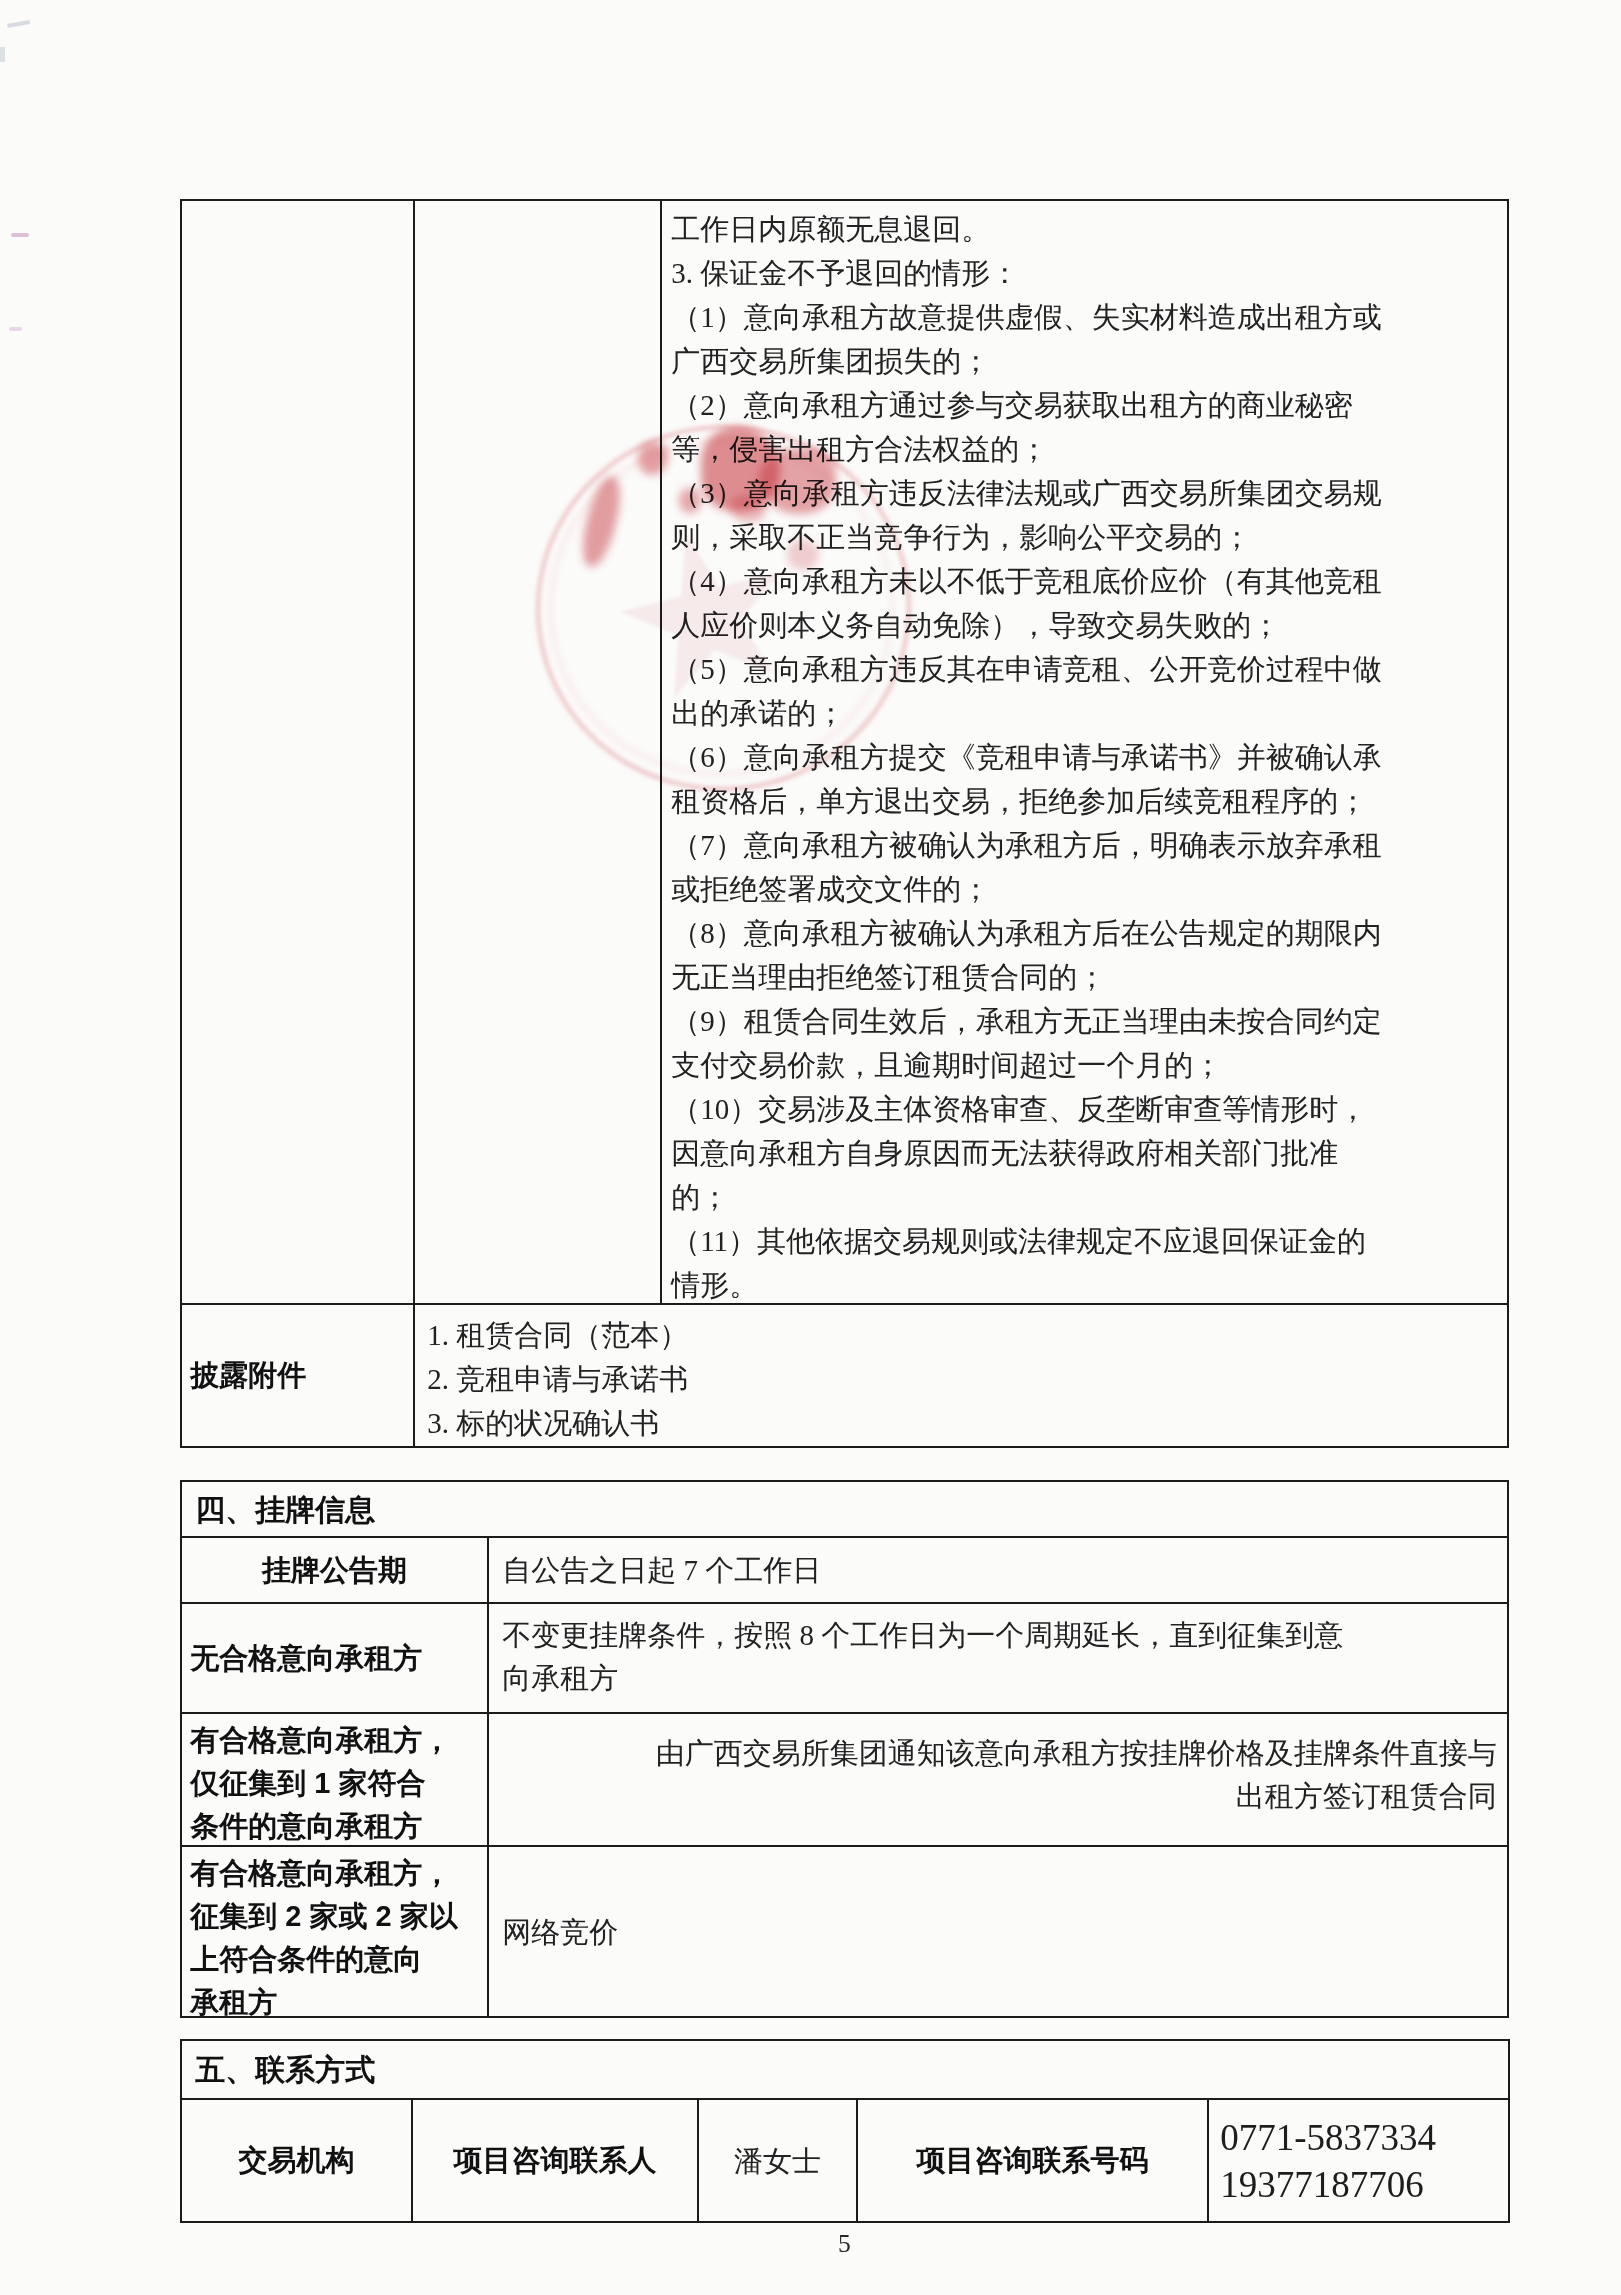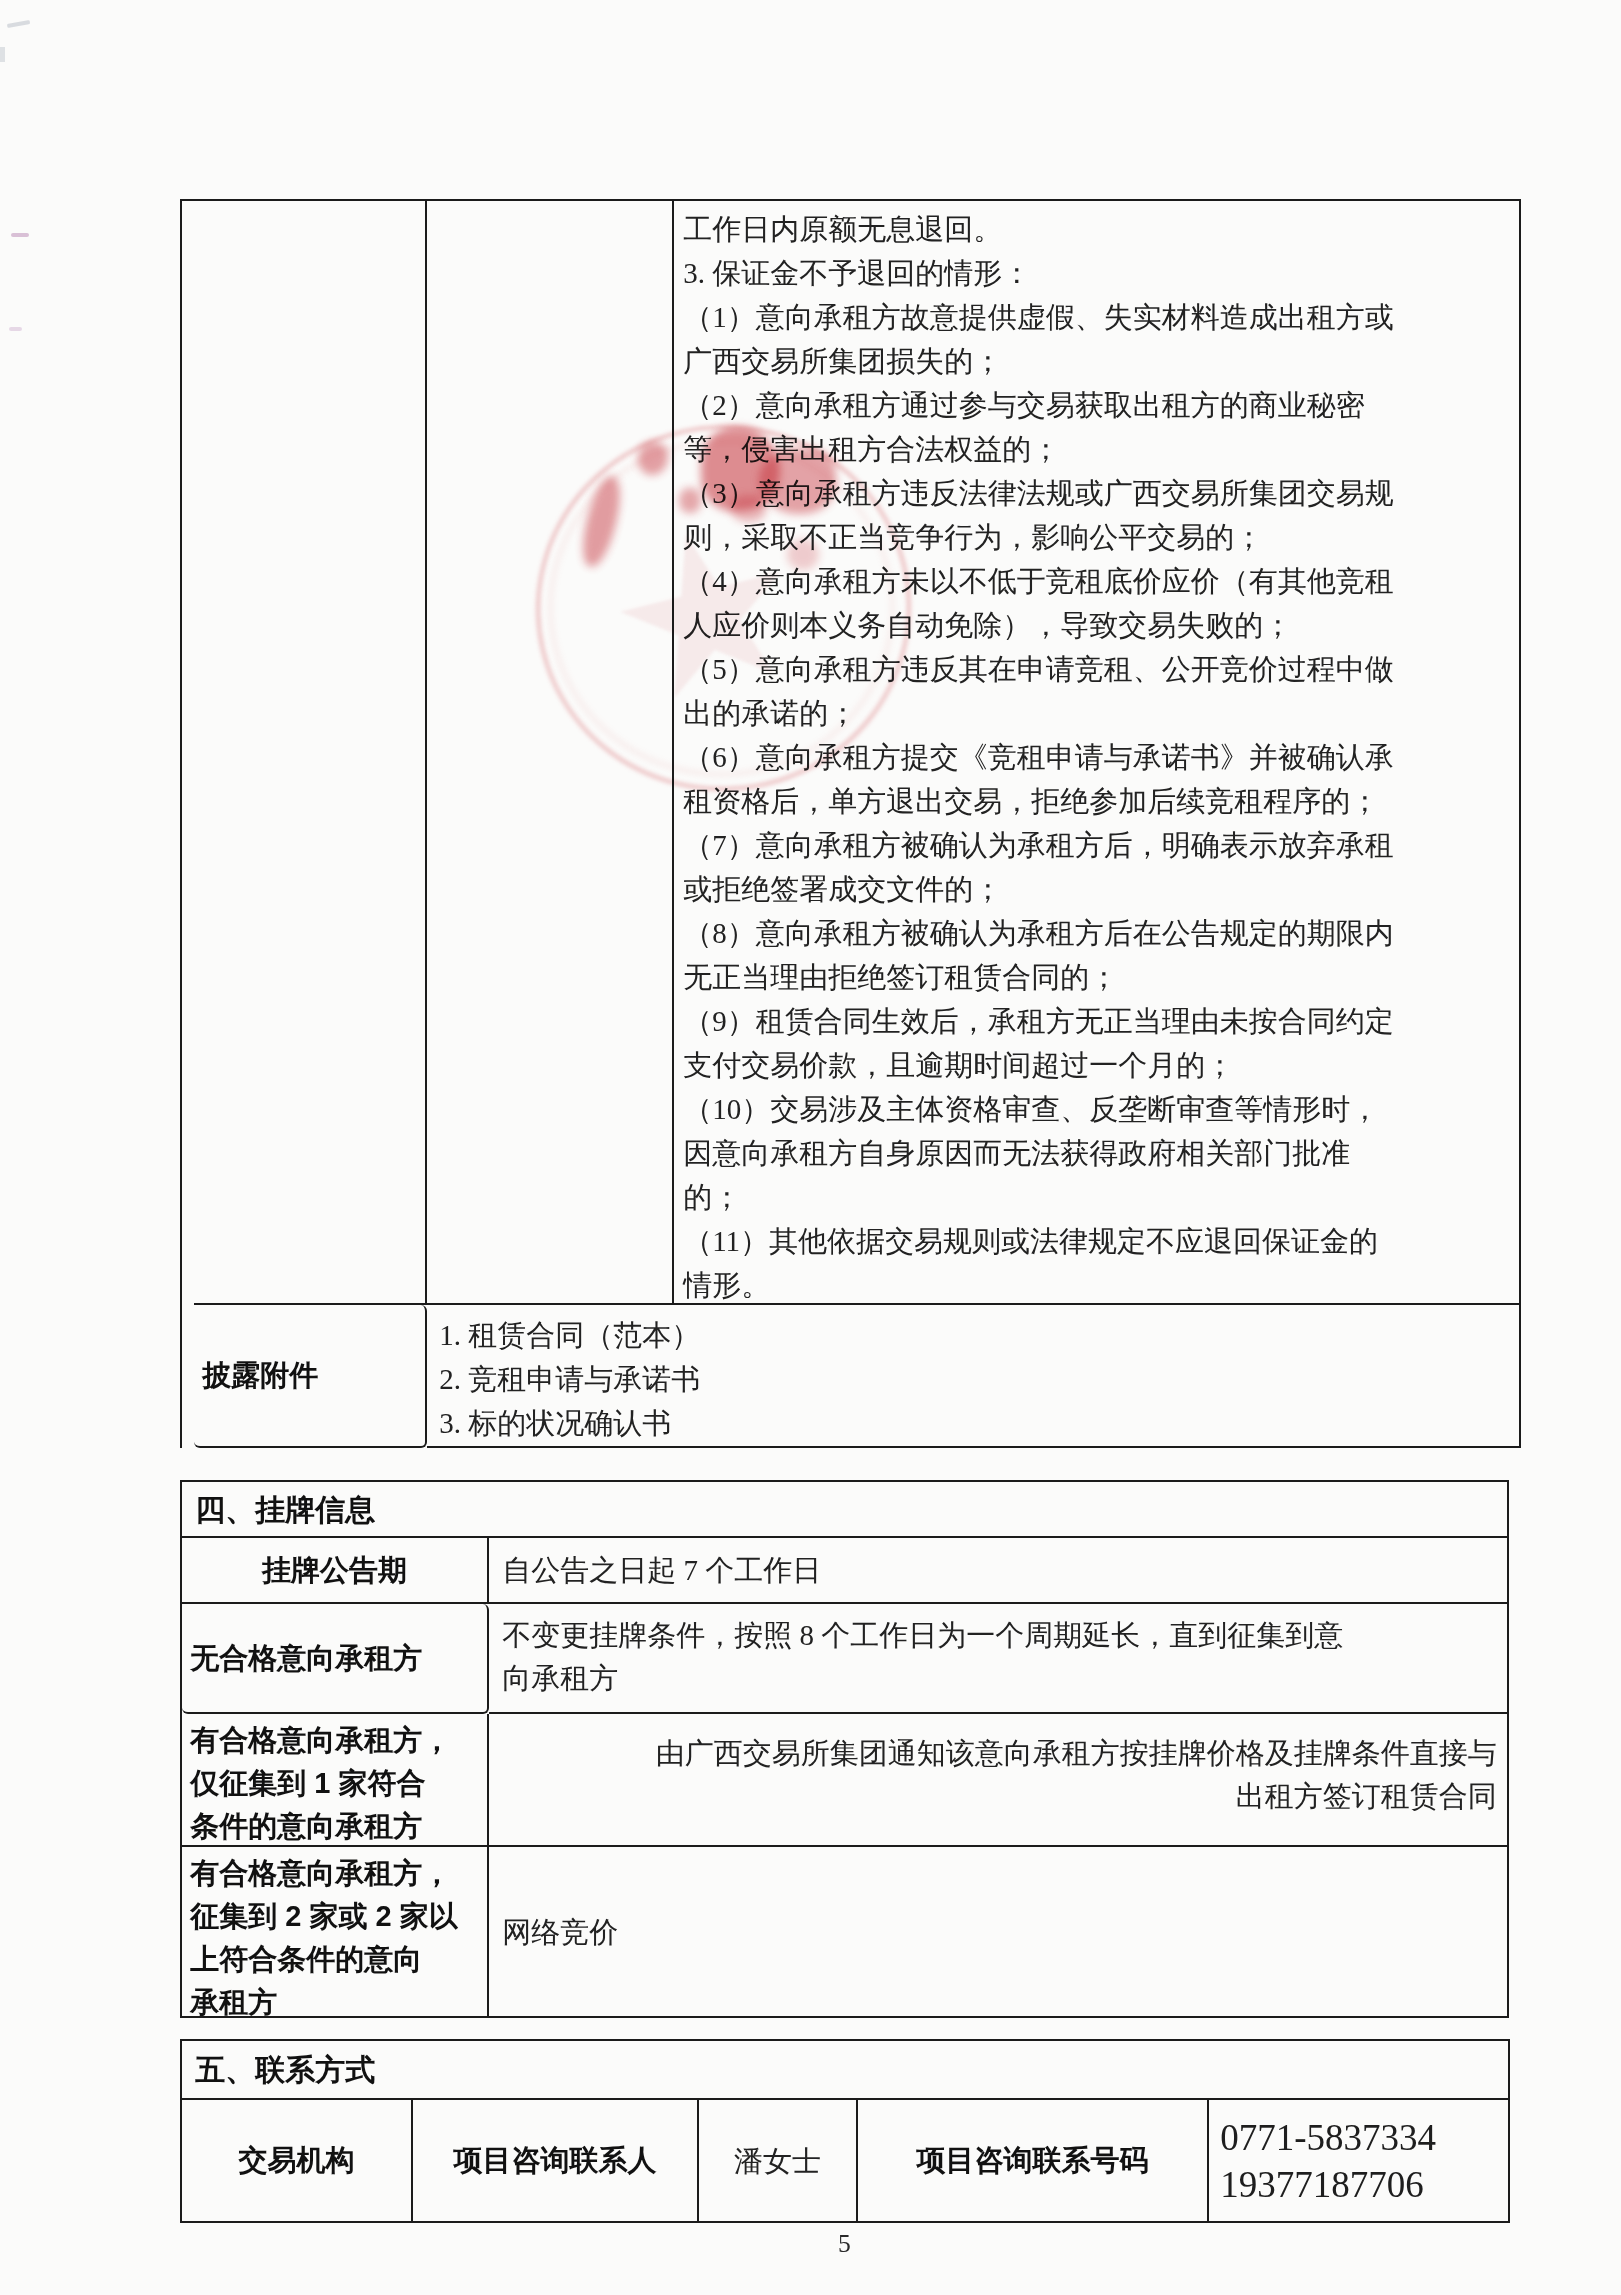--- a/index.html
+++ b/index.html
@@ -18,41 +18,41 @@
     border-top:2.6px solid #1b1b1b;
     border-left:2.6px solid #1b1b1b;
     background:transparent;
   }
   .cell{
     border-right:2.6px solid #1b1b1b;
     border-bottom:2.6px solid #1b1b1b;
     box-sizing:border-box;
     overflow:hidden;
   }
-  #t-continuation{top:199px;grid-template-columns:233px 247px 847px;grid-template-rows:1104px 143px;padding-left:12px;}
+  #t-continuation{top:199px;grid-template-columns:233px 247px 847px;grid-template-rows:1104px 143px;}
   #t-listing{top:1480px;grid-template-columns:307px 1020px;grid-template-rows:56px 66px 110px 133px 171px;}
   #t-contact{top:2039px;grid-template-columns:231px 286px 159px 351px 301px;grid-template-rows:59px 123px;}
   .span2{grid-column:2/4;}
   .spanAll2{grid-column:1/3;}
   .spanAll5{grid-column:1/6;}
 
   
   .serif-text{font-size:29px;line-height:44px;white-space:pre-line;color:#222;}
   .clauses{padding:6.1px 9.2px 0 9.2px;}
   .attach-items{padding:8.2px 0 0 12.3px;line-height:44px;}
   .hlabel{
     font-family:"Liberation Sans", sans-serif;
     font-weight:700;color:#111;
     font-size:29px;line-height:43px;white-space:pre-line;
   }
   .sec-title{font-size:30px;}
   .flex-c{display:flex;align-items:center;justify-content:center;text-align:center;}
   .flex-v{display:flex;align-items:center;}
   .pad-l{padding-left:13.3px;}
-  .pad-l-sm{padding-left:8.2px;border-radius:6px;}
+  .pad-l-sm{padding-left:8.2px;}
   .content-multiline{padding:10.2px 10.2px 0 13.3px;}
   .label-multiline{padding:5.1px 3.1px 0 8.2px;}
   .phone-text{font-size:37px;line-height:47px;white-space:pre-line;padding-left:11.2px;}
   .page-number{
     position:absolute;top:2229px;left:180px;width:1329px;
     text-align:center;font-size:25.6px;color:#2a2a2a;
   }
 
   
   .stamp{position:absolute;left:532px;top:418px;width:388px;height:381px;

